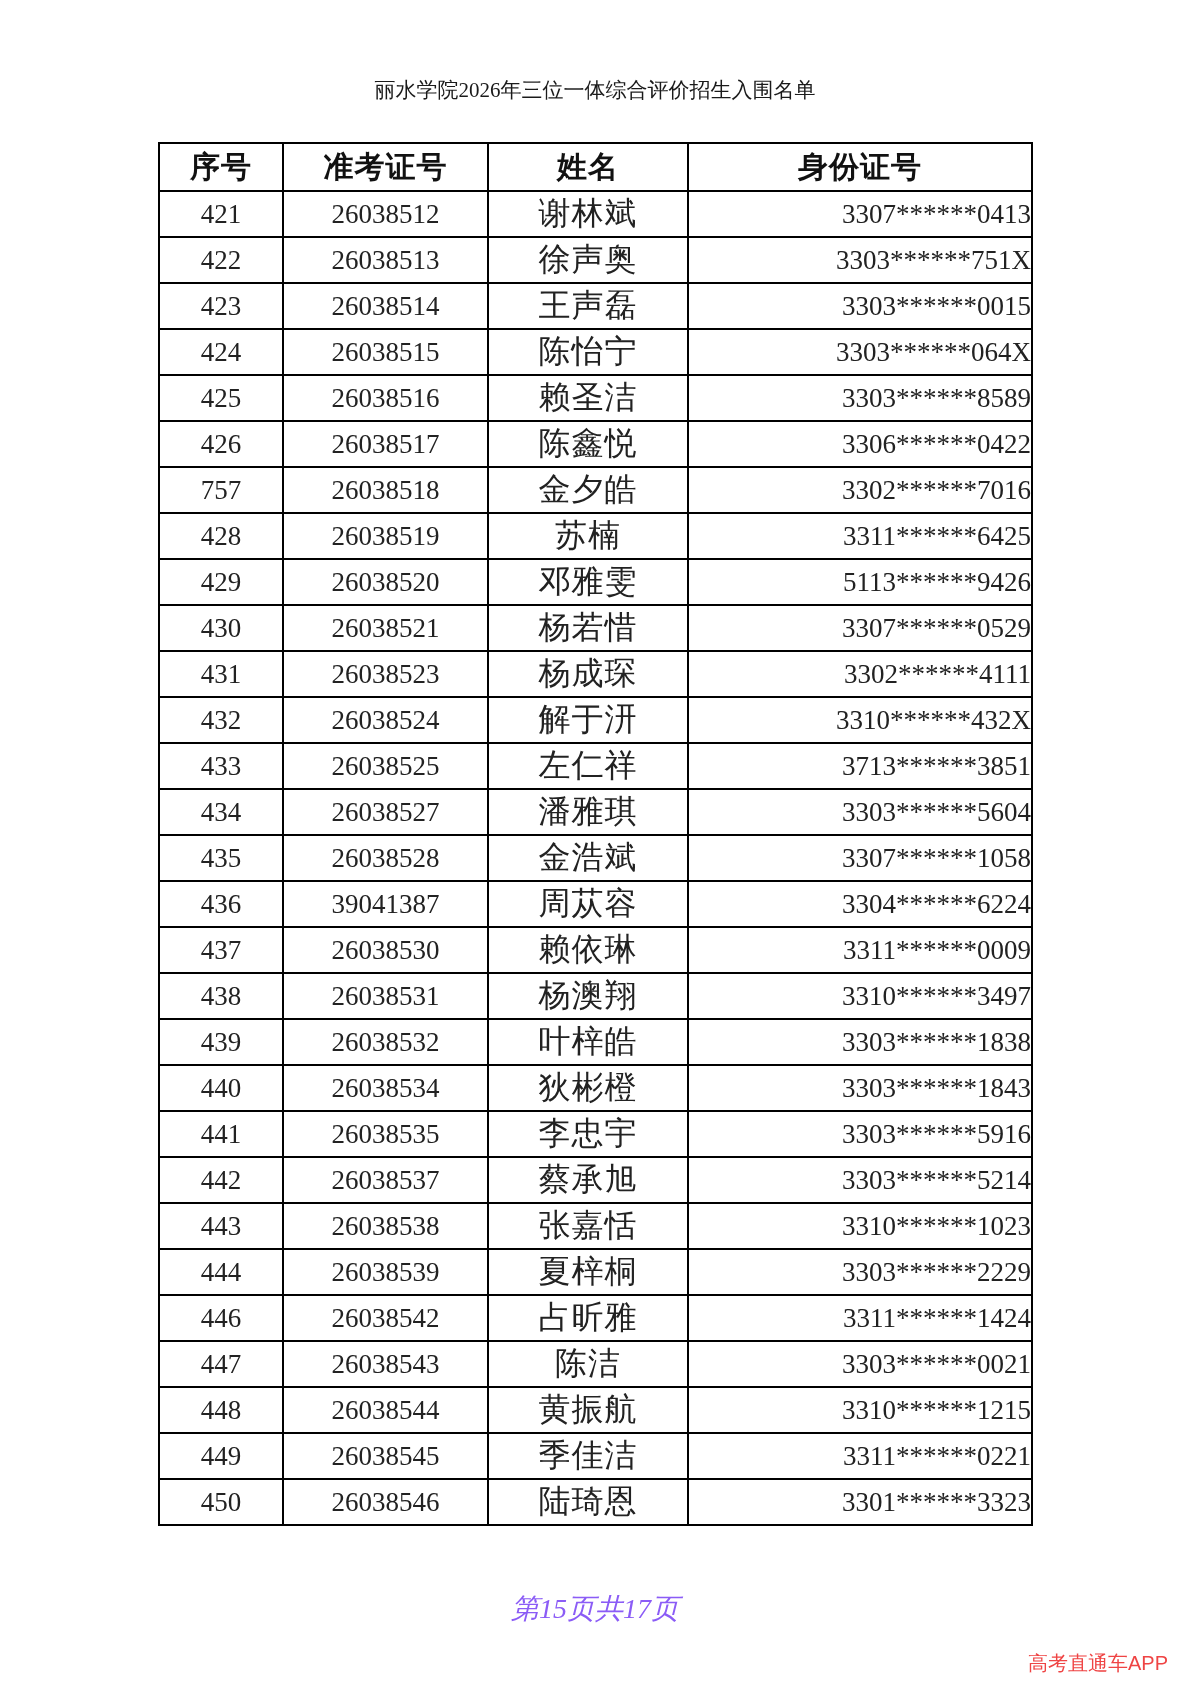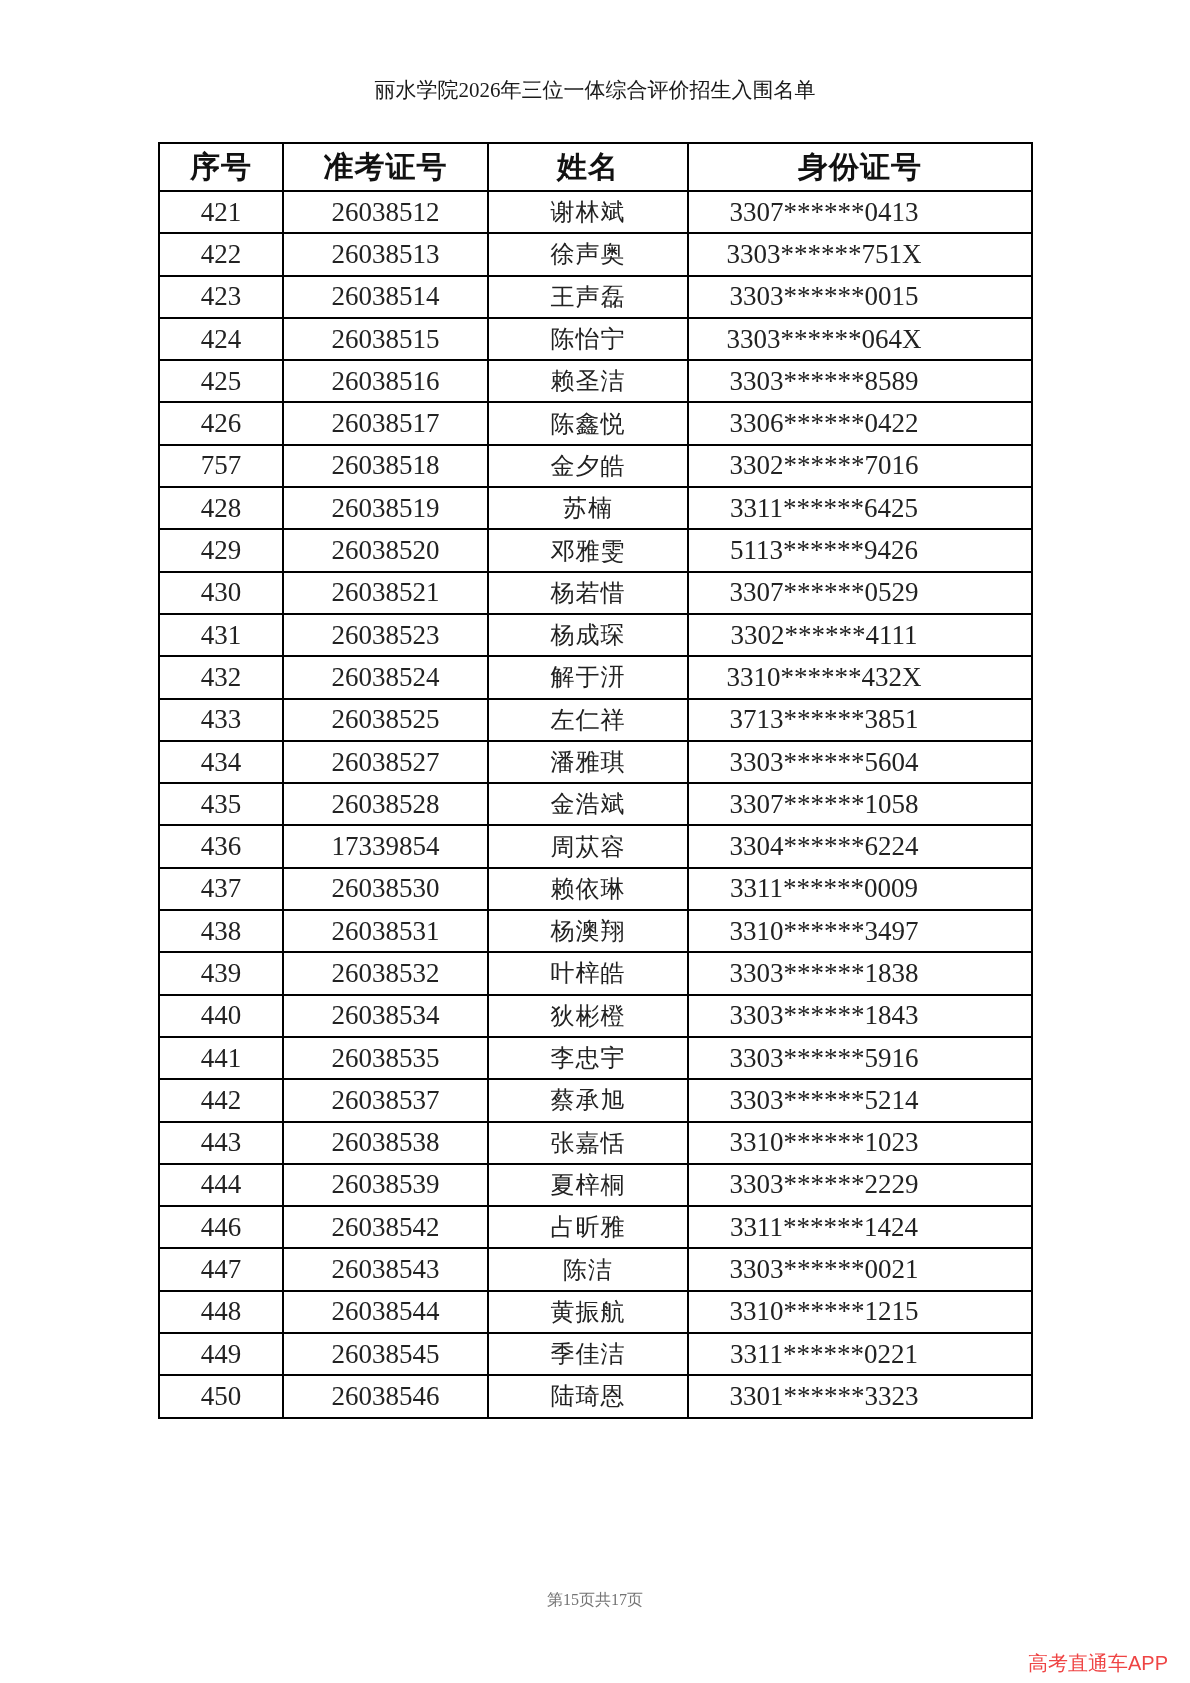--- a/index.html
+++ b/index.html
@@ -48,40 +48,40 @@
       letter-spacing: 1px;
     }
     table.roster td {
       height: 40.3px;
       font-size: 27px;
       color: #222;
       letter-spacing: 0px;
     }
     table.roster td.name {
       font-family: "DejaVu Serif", "Liberation Serif", serif;
-      font-size: 24px;
+      font-size: 32px;
       letter-spacing: 1px;
     }
     table.roster td.idnum {
-      text-align: center;
-      padding-right: 72px;
+      text-align: right;
       letter-spacing: 0px;
     }
     col.c1 { width: 124px; }
     col.c2 { width: 205px; }
     col.c3 { width: 200px; }
     col.c4 { width: 344px; }
     .page-footer {
       position: absolute;
       top: 1590px;
       left: 0;
       width: 1190px;
       text-align: center;
-      font-size: 16px;
-      color: #737373;
+      font-size: 28px;
+      color: #8b5cf6;
+      font-style: italic;
     }
     .watermark {
       position: absolute;
       top: 1650px;
       right: 22px;
       font-family: "Liberation Sans", "DejaVu Sans", sans-serif;
       font-size: 20px;
       color: #ef4444;
     }
   </style>
@@ -191,21 +191,21 @@
         <td class="idnum">3303******5604</td>
       </tr>
       <tr>
         <td>435</td>
         <td>26038528</td>
         <td class="name">金浩斌</td>
         <td class="idnum">3307******1058</td>
       </tr>
       <tr>
         <td>436</td>
-        <td>17339854</td>
+        <td>39041387</td>
         <td class="name">周苁容</td>
         <td class="idnum">3304******6224</td>
       </tr>
       <tr>
         <td>437</td>
         <td>26038530</td>
         <td class="name">赖依琳</td>
         <td class="idnum">3311******0009</td>
       </tr>
       <tr>

